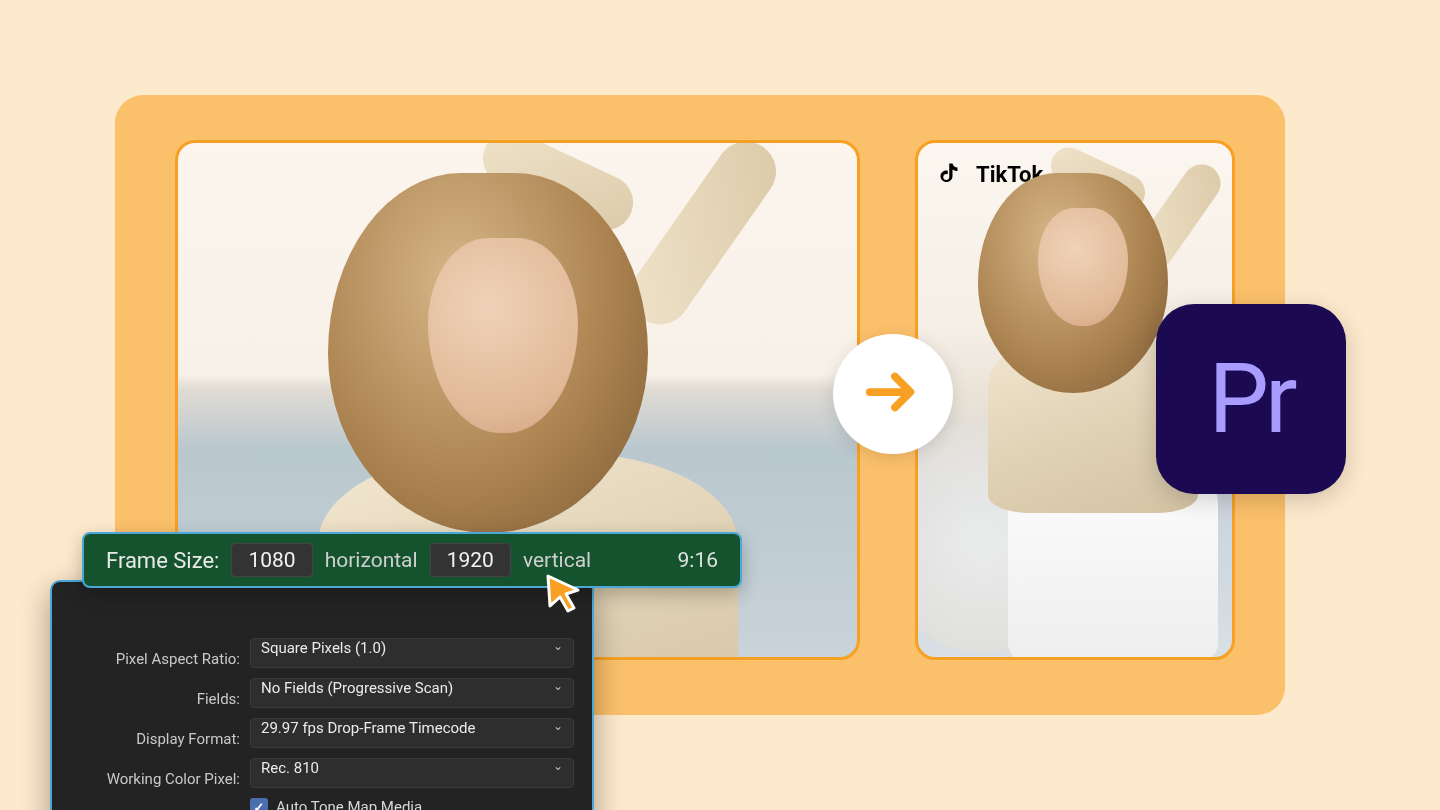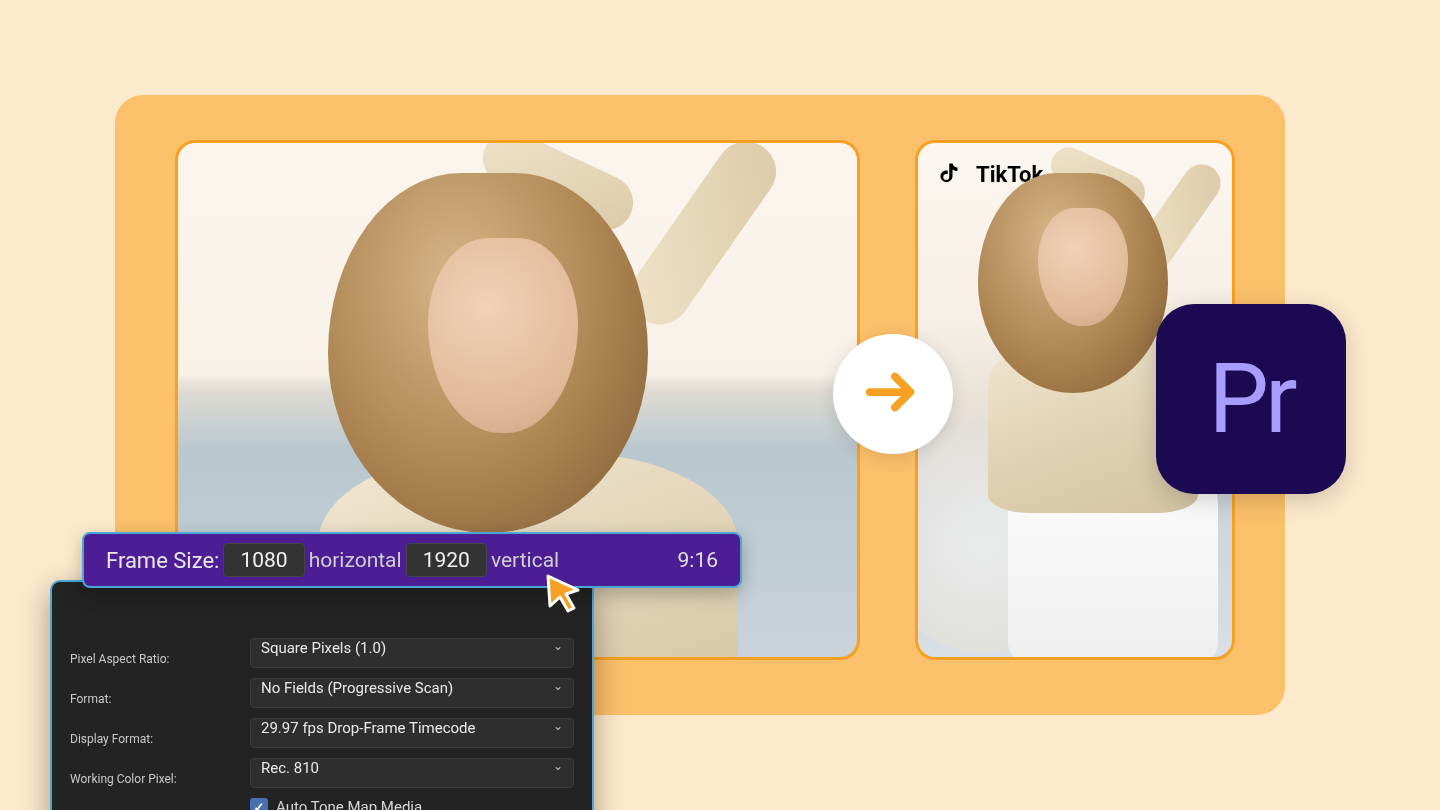--- a/index.html
+++ b/index.html
@@ -117,21 +117,21 @@
     border: 2px solid #4aa7d6;
     padding: 56px 18px 18px 18px;
     color: #d7d7d7;
     font-size: 15px;
     box-shadow: 0 10px 30px rgba(0,0,0,.35);
   }
   .settings-row {
     display: flex; align-items: center; gap: 10px; margin-bottom: 10px;
   }
   .settings-row label.rowlbl {
-    width: 170px; color: #c9c9c9; font-size: 12px; margin-top: 12px;
+    width: 170px; text-align: right; color: #c9c9c9; font-size: 15px; margin-top: 12px;
   }
   .select {
     flex: 1;
     background: #2e2e2e;
     border: 1px solid #3b3b3b;
     border-radius: 4px;
     height: 30px;
     display: flex; justify-content: space-between;
     padding: 0 10px;
     color: #eaeaea;
@@ -146,28 +146,28 @@
     width: 18px; height: 18px; border-radius: 3px; background: #4a6fb0;
     display:flex;align-items:center;justify-content:center;color:#fff;font-size:13px;font-weight:800;
   }
 
   .frame-bar {
     position: absolute;
     left: 82px;
     top: 532px;
     width: 660px;
     height: 56px;
-    background: #4c1d95;
+    background: #14532d;
     border: 2px solid #4aa7d6;
     border-radius: 8px;
     display: flex; align-items: center;
     padding: 0 22px;
     color: #e7e7e7;
     font-size: 21px;
-    gap: 4px;
+    gap: 12px;
     box-shadow: 0 6px 18px rgba(0,0,0,.25);
     z-index: 5;
   }
   .frame-bar .lbl { color: #e9e9e9; font-size: 22px; }
   .numfield {
     background: #333333;
     border: 1px solid #444444;
     border-radius: 4px;
     padding: 4px 16px;
     color: #f2f2f2;
@@ -252,21 +252,21 @@
 
   <div class="settings-row">
     <label class="rowlbl">Pixel Aspect Ratio:</label>
     <div class="select">
       <span>Square Pixels (1.0)</span>
       <span class="chev">⌄</span>
     </div>
   </div>
 
   <div class="settings-row">
-    <label class="rowlbl">Format:</label>
+    <label class="rowlbl">Fields:</label>
     <div class="select">
       <span>No Fields (Progressive Scan)</span>
       <span class="chev">⌄</span>
     </div>
   </div>
 
   <div class="settings-row">
     <label class="rowlbl">Display Format:</label>
     <div class="select">
       <span>29.97 fps Drop-Frame Timecode</span>

